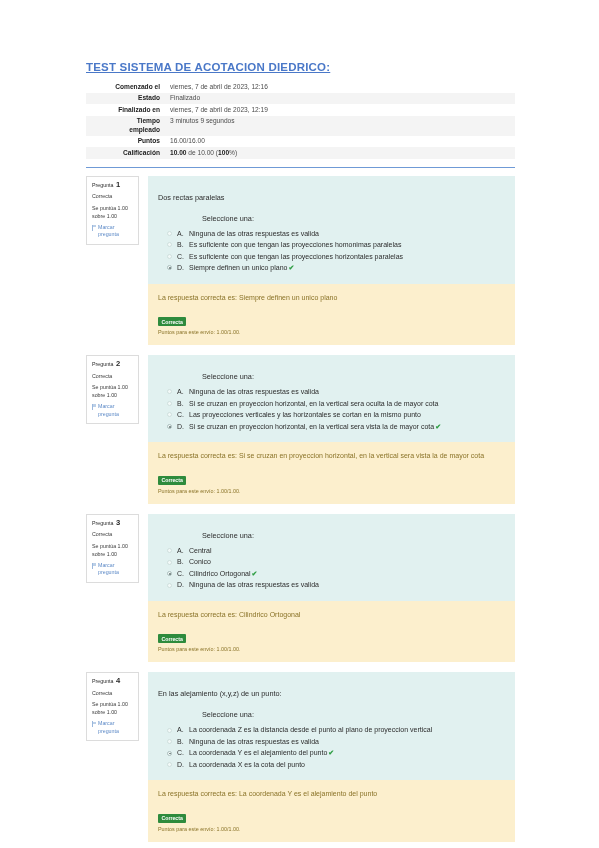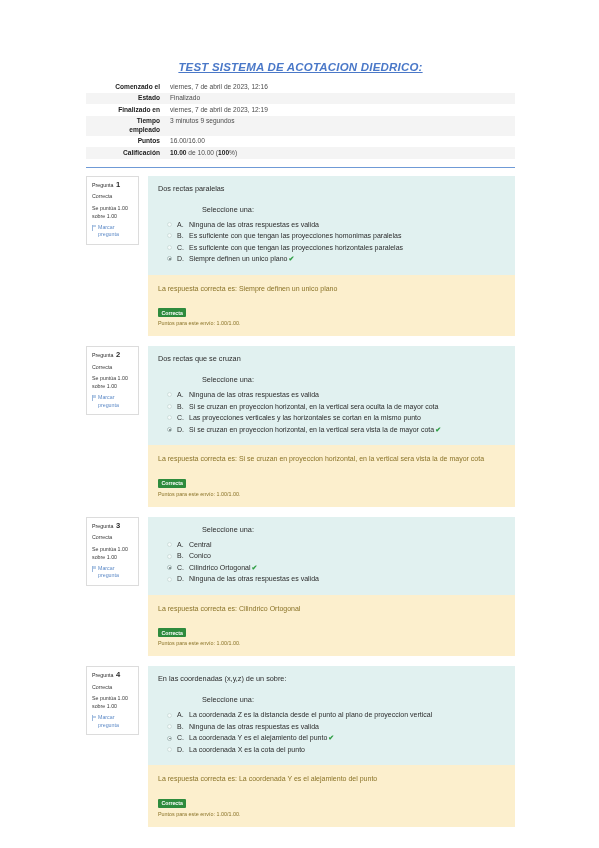--- a/index.html
+++ b/index.html
@@ -26,28 +26,26 @@
     position: absolute;
     left: 86px;
     top: 60px;
     width: 429px;
   }
 
   
   .quiz-title {
     font-size: 11.5px;
     font-weight: bold;
-    font-style: italic;
     text-decoration: underline;
     color: #4a78c8;
     letter-spacing: .2px;
     margin: 0 0 7px 0;
     line-height: 14px;
     white-space: nowrap;
-    text-align: center;
   }
 
   
   .summary-table {
     border-collapse: collapse;
     width: 429px;
     table-layout: fixed;
     font-size: 6.6px;
   }
   .summary-table tr { height: 11px; }
@@ -143,21 +141,21 @@
     left: 0.8px; top: 0.3px;
     width: 3px; height: 2.6px;
     background: #bcd0e8;
   }
   .q-flag .flag-label { line-height: 7.5px; }
 
   .q-body {
     flex: 1 1 auto;
     margin-left: 9px;
     background: #e1f1f0;
-    padding: 8px 10px 10px 10px;
+    padding: 17px 10px 10px 10px;
     box-sizing: border-box;
     min-height: 78px;
   }
   .q-text {
     font-size: 7.3px;
     color: #2c2c2c;
     line-height: 10px;
     margin-bottom: 11px;
   }
   .q-prompt {
@@ -336,21 +334,20 @@
       <div class="q-info">
         <div class="q-num">Pregunta <b>2</b></div>
         <div class="q-state">Correcta</div>
         <div class="q-points">Se puntúa 1.00<br>sobre 1.00</div>
         <div class="q-flag">
           <span class="flag-icon"></span>
           <span class="flag-label">Marcar<br>pregunta</span>
         </div>
       </div>
       <div class="q-body">
-        <div class="q-text">Dos rectas que se cruzan</div>
         <div class="q-prompt">Seleccione una:</div>
         <ul class="answers">
       <li class="answer">
         <span class="radio"></span>
         <span class="ans-letter">A.</span>
         <span class="ans-text">Ninguna de las otras respuestas es valida</span>
       </li>
       <li class="answer">
         <span class="radio"></span>
         <span class="ans-letter">B.</span>
@@ -423,21 +420,21 @@
       <div class="q-info">
         <div class="q-num">Pregunta <b>4</b></div>
         <div class="q-state">Correcta</div>
         <div class="q-points">Se puntúa 1.00<br>sobre 1.00</div>
         <div class="q-flag">
           <span class="flag-icon"></span>
           <span class="flag-label">Marcar<br>pregunta</span>
         </div>
       </div>
       <div class="q-body">
-        <div class="q-text">En las coordenadas (x,y,z) de un sobre:</div>
+        <div class="q-text">En las alejamiento (x,y,z) de un punto:</div>
         <div class="q-prompt">Seleccione una:</div>
         <ul class="answers">
       <li class="answer">
         <span class="radio"></span>
         <span class="ans-letter">A.</span>
         <span class="ans-text">La coordenada Z es la distancia desde el punto al plano de proyeccion vertical</span>
       </li>
       <li class="answer">
         <span class="radio"></span>
         <span class="ans-letter">B.</span>

